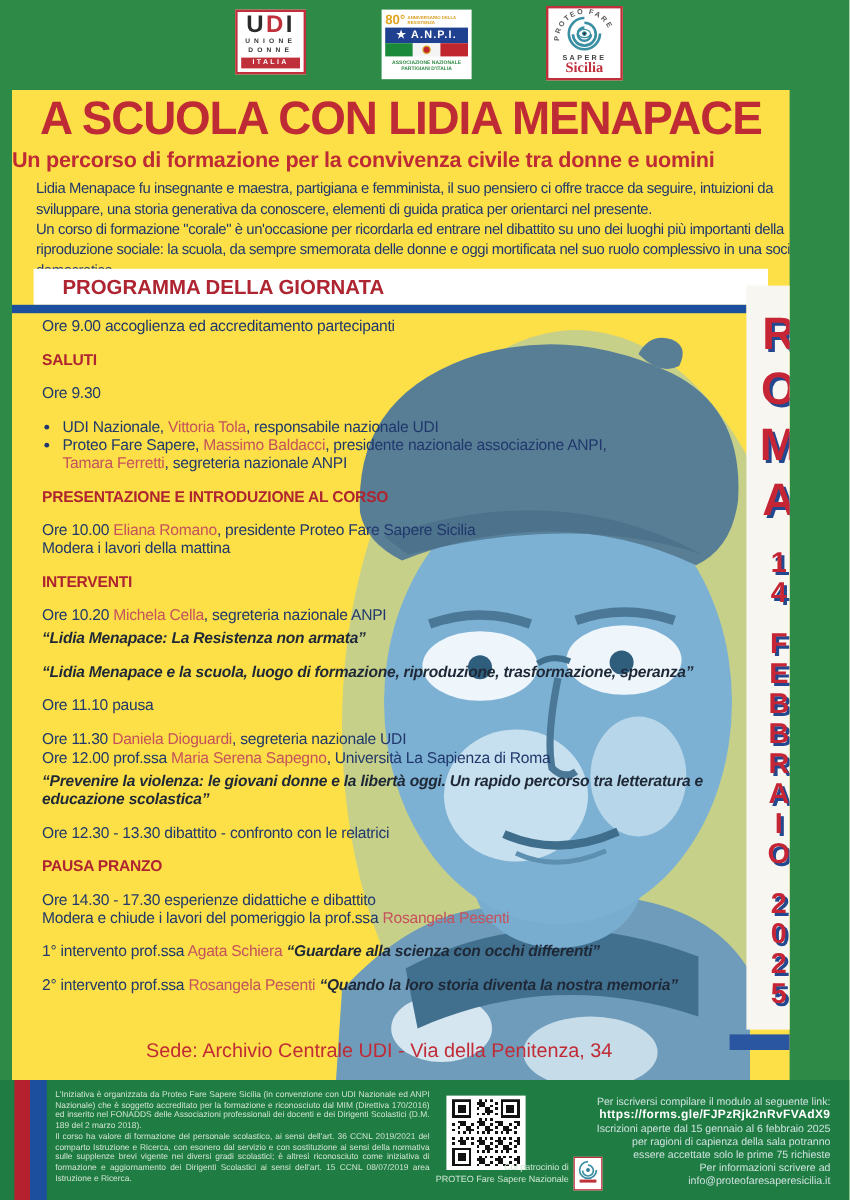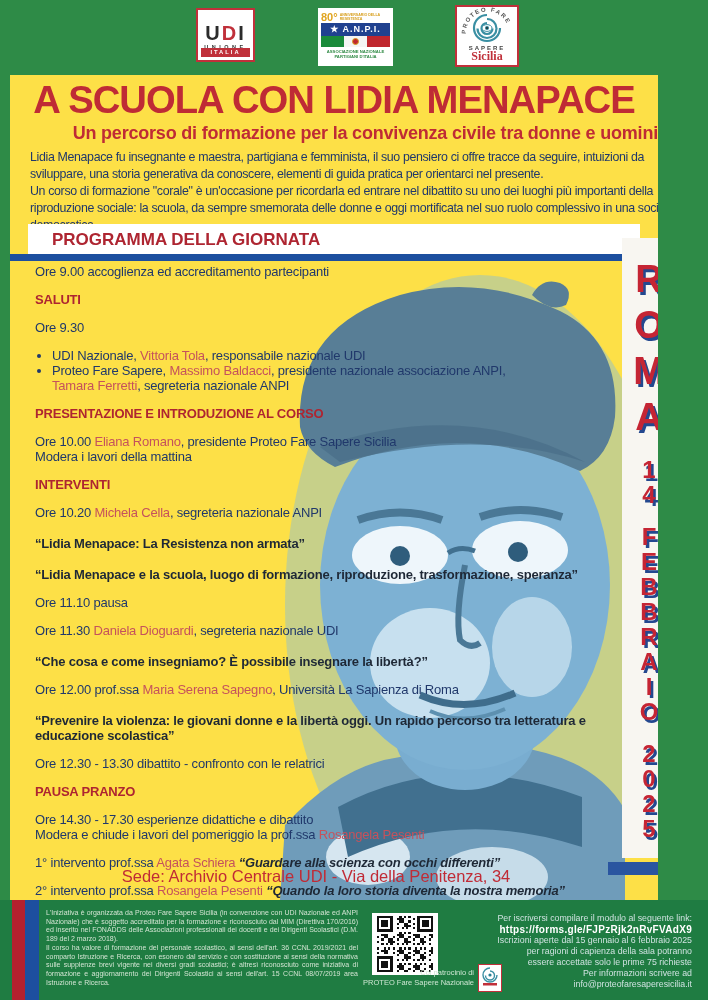--- a/index.html
+++ b/index.html
@@ -3,21 +3,21 @@
 <meta charset="utf-8">
 <style>
   html,body{margin:0;padding:0;background:#fff}
   .poster{position:relative;width:708px;height:1000px;background:#2e8b47;
           font-family:"Liberation Sans",sans-serif;overflow:hidden}
 
   
   .top-band{position:absolute;left:0;top:0;width:708px;height:75px}
   .logo-udi{position:absolute;left:196px;top:8px;width:59px;height:54px;background:#fff;
             border:2px solid #c0303a;box-sizing:border-box;text-align:center}
-  .udi-acronym{font-size:20px;font-weight:bold;line-height:21px;letter-spacing:2px;color:#2b2b2b;margin-top:13px}
+  .udi-acronym{font-size:20px;font-weight:bold;line-height:21px;letter-spacing:2px;color:#2b2b2b;margin-top:1px}
   .udi-acronym .red{color:#c0303a}
   .udi-line{font-size:5.5px;font-weight:bold;letter-spacing:3.5px;color:#333;line-height:6.5px}
   .udi-band{position:absolute;bottom:3px;left:3px;right:3px;height:9px;background:#c0303a;
             color:#fff;font-size:5.8px;font-weight:bold;letter-spacing:2px;line-height:9px}
   .logo-anpi{position:absolute;left:318px;top:8px;width:75px;height:58px;background:#fff;
              box-sizing:border-box;padding:2px 3px}
   .anpi-top{height:13px;display:flex;align-items:center;gap:2px;overflow:hidden}
   .anpi-80{font-size:11px;font-weight:bold;color:#e0a520;line-height:12px}
   .anpi-ann{font-size:3.6px;font-weight:bold;color:#d8a020;line-height:4px;text-align:left}
   .anpi-band{height:13px;background:#20418f;color:#fff;font-size:9px;font-weight:bold;
@@ -32,35 +32,35 @@
                border:2px solid #c0303a;box-sizing:border-box;text-align:center}
   .proteo-svg{display:block;margin:0 auto}
   .proteo-region{font-family:"Liberation Serif",serif;font-weight:bold;color:#c0303a;
                  font-size:12px;line-height:13px;margin-top:-2px}
 
   
   .content{position:absolute;left:10px;top:75px;width:648px;height:825px;background:#fde047;overflow:hidden}
   .portrait{position:absolute;left:270px;top:190px;width:345px;height:635px;z-index:0}
   .title{position:absolute;left:0;top:3px;width:100%;margin:0;text-align:center;z-index:2;
          font-size:39px;font-weight:bold;letter-spacing:-1px;color:#bf2b35;transform:scaleX(.98)}
-  .subtitle{position:absolute;left:0;top:48px;width:100%;margin:0;text-align:right;z-index:2;
+  .subtitle{position:absolute;left:0;top:48px;width:100%;margin:0;text-align:left;z-index:2;
             font-size:18px;font-weight:bold;letter-spacing:-.2px;color:#bf2b35}
   .intro{position:absolute;left:20px;top:74px;width:660px;z-index:2;
          font-size:12.4px;line-height:17px;letter-spacing:-.35px;color:#20386b}
   .intro p{margin:0}
   .prog-band{position:absolute;left:18px;top:149px;width:612px;height:30px;background:#fff;z-index:2}
   .prog-band span{display:inline-block;padding-left:24px;font-size:17px;font-weight:bold;
                   line-height:31px;color:#ae2531}
   .prog-underline{position:absolute;left:0;top:179px;width:612px;height:7px;background:#1d4f9f;z-index:2}
   .program{position:absolute;left:25px;top:189px;width:585px;z-index:2;
            font-size:13px;line-height:15px;letter-spacing:-.2px;color:#20386b}
   .prog-line{margin:0 0 13px;white-space:pre-line}
   .prog-line.tight{margin-bottom:1px}
   .prog-heading{font-weight:bold;color:#ae2531;margin:0 0 13px}
-  .prog-quote{font-weight:bold;color:#1e2836;margin:16px 0 13px}
+  .prog-quote{font-weight:bold;font-style:italic;color:#1e2836;margin:4px 0 13px}
   .prog-bullets{list-style:disc;margin:0 0 13px;padding-left:17px;max-width:480px}
   .prog-bullets li{margin:0}
   .sp-name{color:#c5525c}
   .sp-italic{font-weight:bold;font-style:italic;color:#1e2836}
   .venue{position:absolute;left:0;top:792px;width:612px;text-align:center;z-index:2;
          font-size:16.5px;font-weight:normal;color:#c02b36}
   .strip{position:absolute;left:612px;top:163px;width:54px;height:620px;background:#f8f6f1;
          border-right:10px solid #2a55a0;z-index:3}
   .strip-inner{height:100%;display:flex;flex-direction:column;align-items:center;
                justify-content:center;gap:17px;padding:4px 0;box-sizing:border-box}
@@ -185,21 +185,20 @@
         </ul>
         <div class="prog-heading">PRESENTAZIONE E INTRODUZIONE AL CORSO</div>
         <div class="prog-line"><span>Ore 10.00 </span><span class="sp-name">Eliana Romano</span><span>, presidente Proteo Fare Sapere Sicilia
 Modera i lavori della mattina</span></div>
         <div class="prog-heading">INTERVENTI</div>
         <div class="prog-line tight"><span>Ore 10.20 </span><span class="sp-name">Michela Cella</span><span>, segreteria nazionale ANPI</span></div>
         <div class="prog-quote">“Lidia Menapace: La Resistenza non armata”</div>
         <div class="prog-quote">“Lidia Menapace e la scuola, luogo di formazione, riproduzione, trasformazione, speranza”</div>
         <div class="prog-line"><span>Ore 11.10 pausa</span></div>
         <div class="prog-line tight"><span>Ore 11.30 </span><span class="sp-name">Daniela Dioguardi</span><span>, segreteria nazionale UDI</span></div>
-        <div class="prog-quote">“Che cosa e come insegniamo? È possibile insegnare la libertà?”</div>
         <div class="prog-line tight"><span>Ore 12.00 prof.ssa </span><span class="sp-name">Maria Serena Sapegno</span><span>, Università La Sapienza di Roma</span></div>
         <div class="prog-quote">“Prevenire la violenza: le giovani donne e la libertà oggi. Un rapido percorso tra letteratura e educazione scolastica”</div>
         <div class="prog-line"><span>Ore 12.30 - 13.30 dibattito - confronto con le relatrici</span></div>
         <div class="prog-heading">PAUSA PRANZO</div>
         <div class="prog-line"><span>Ore 14.30 - 17.30 esperienze didattiche e dibattito
 Modera e chiude i lavori del pomeriggio la prof.ssa </span><span class="sp-name">Rosangela Pesenti</span></div>
         <div class="prog-line"><span>1° intervento prof.ssa </span><span class="sp-name">Agata Schiera</span><span> </span><span class="sp-italic">“Guardare alla scienza con occhi differenti”</span></div>
         <div class="prog-line"><span>2° intervento prof.ssa </span><span class="sp-name">Rosangela Pesenti</span><span> </span><span class="sp-italic">“Quando la loro storia diventa la nostra memoria”</span></div>
       </div>
 

